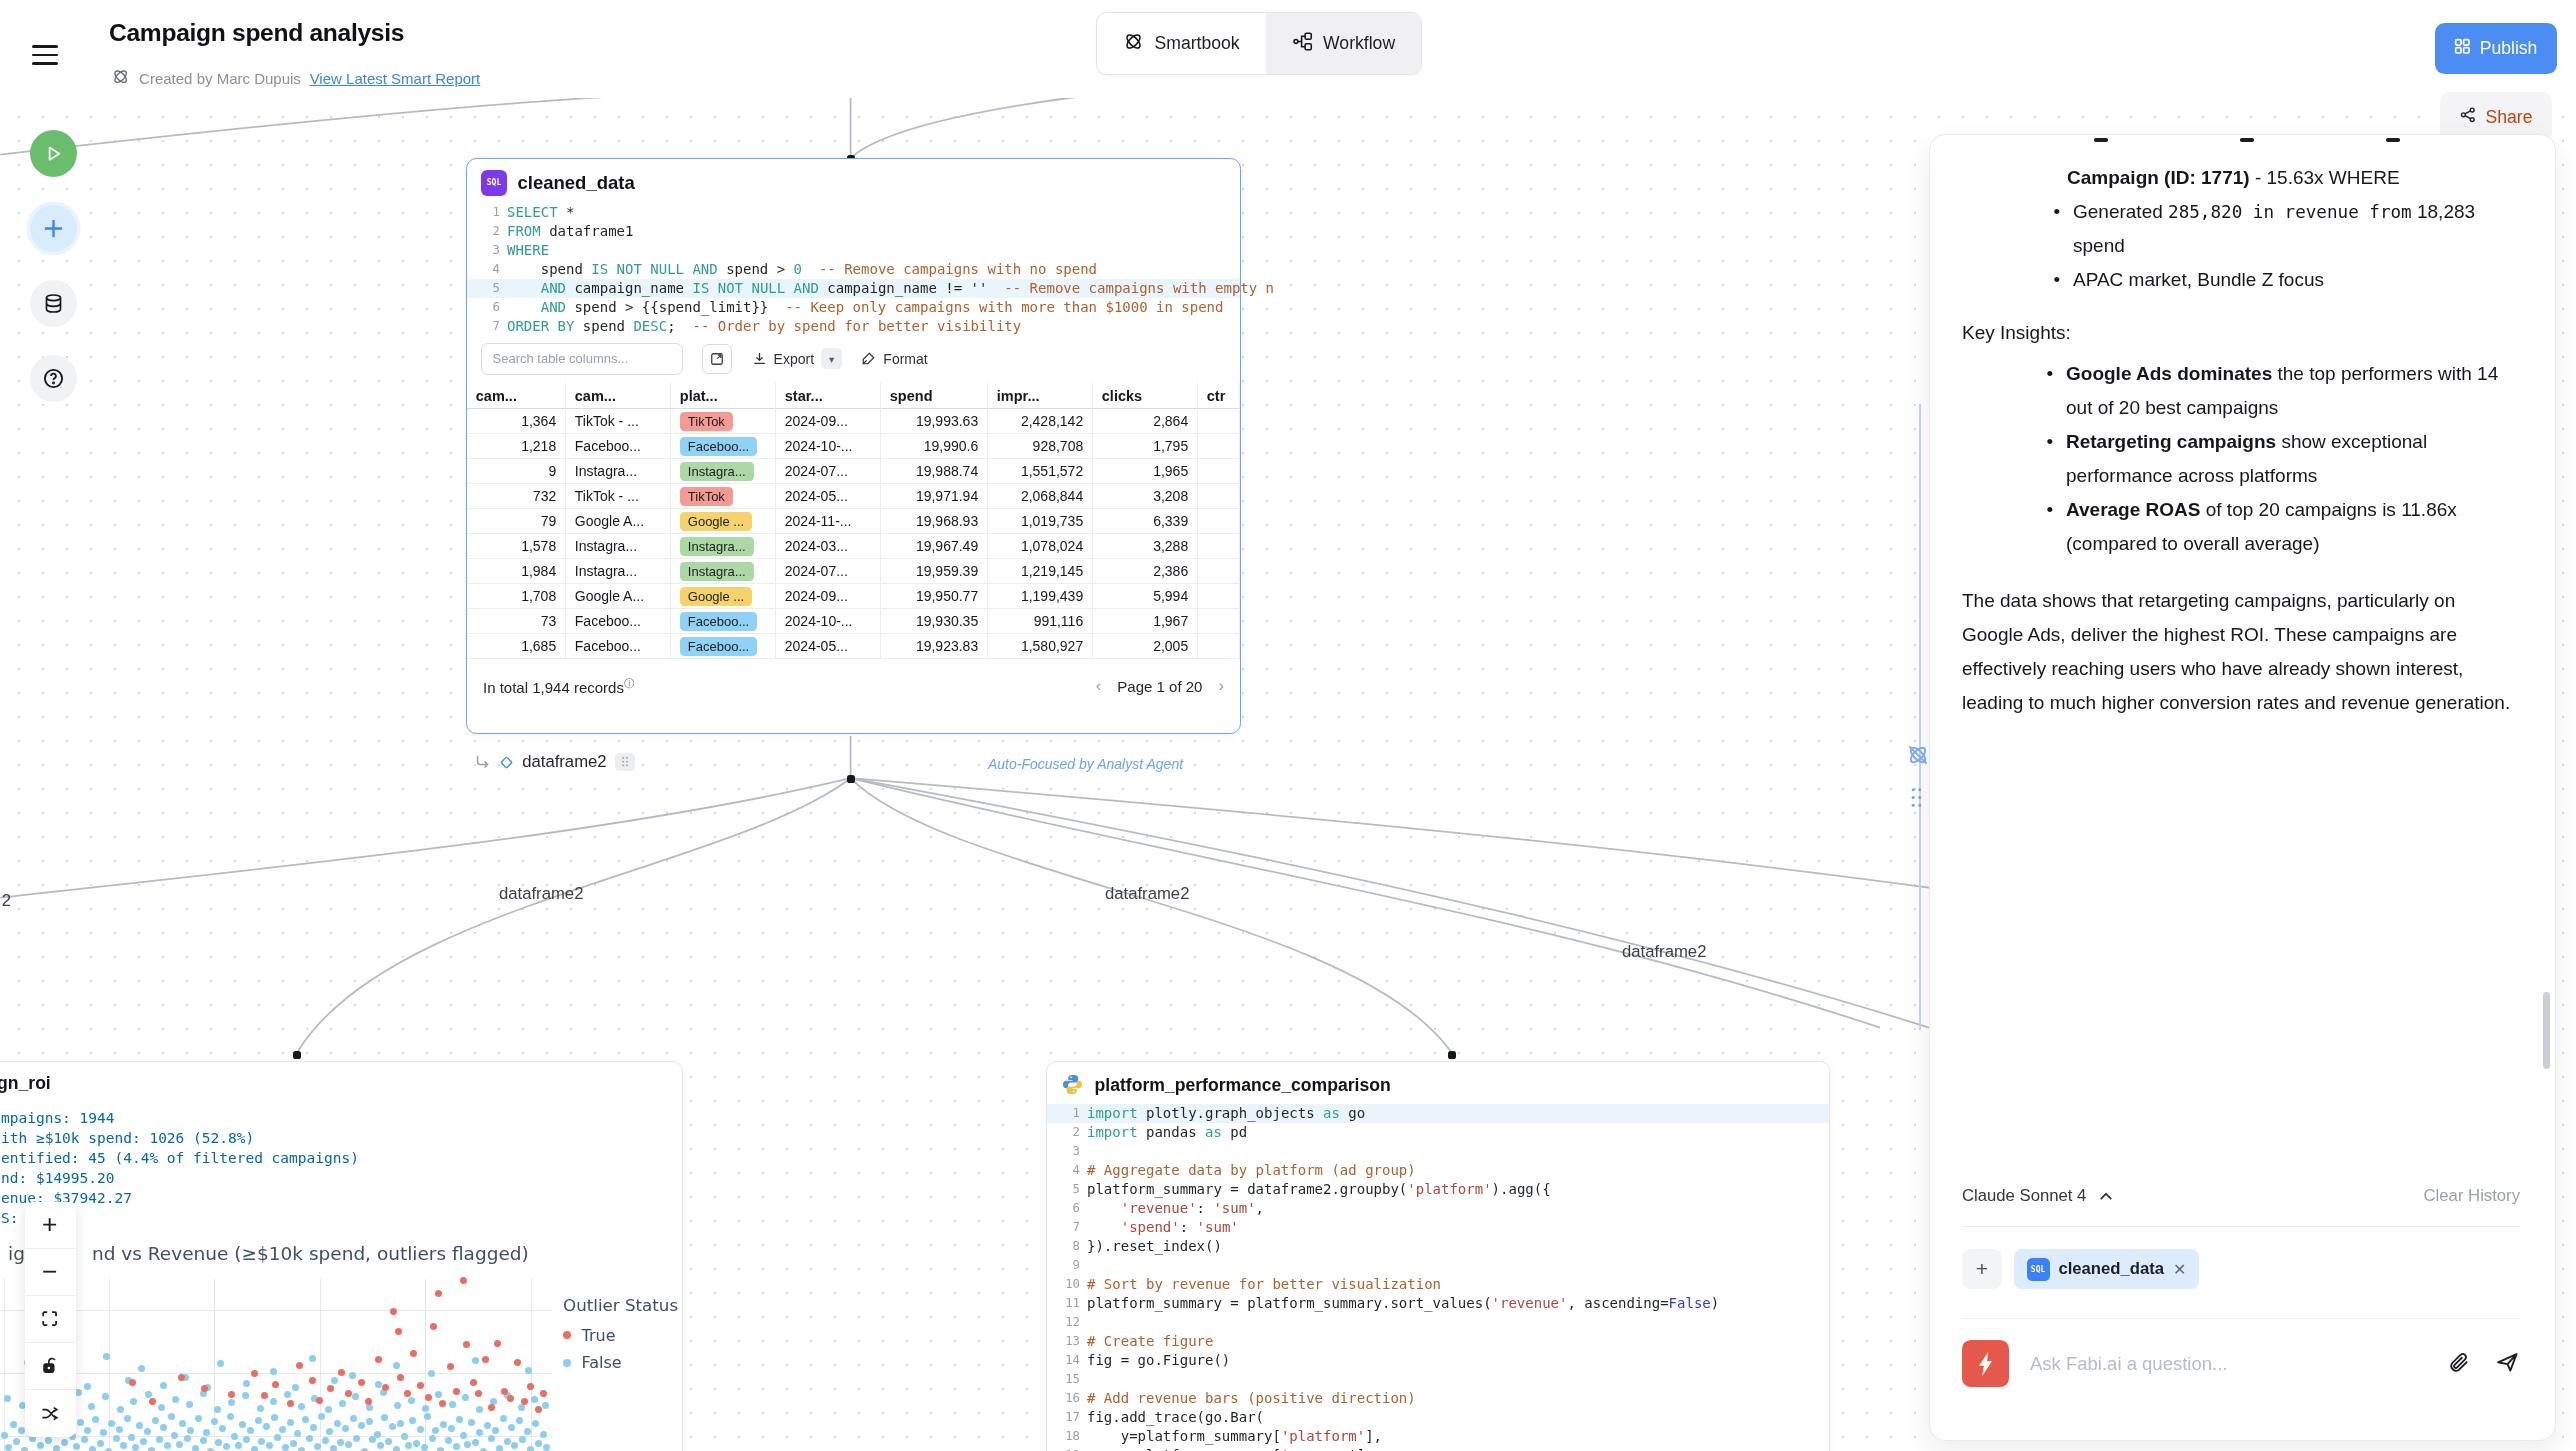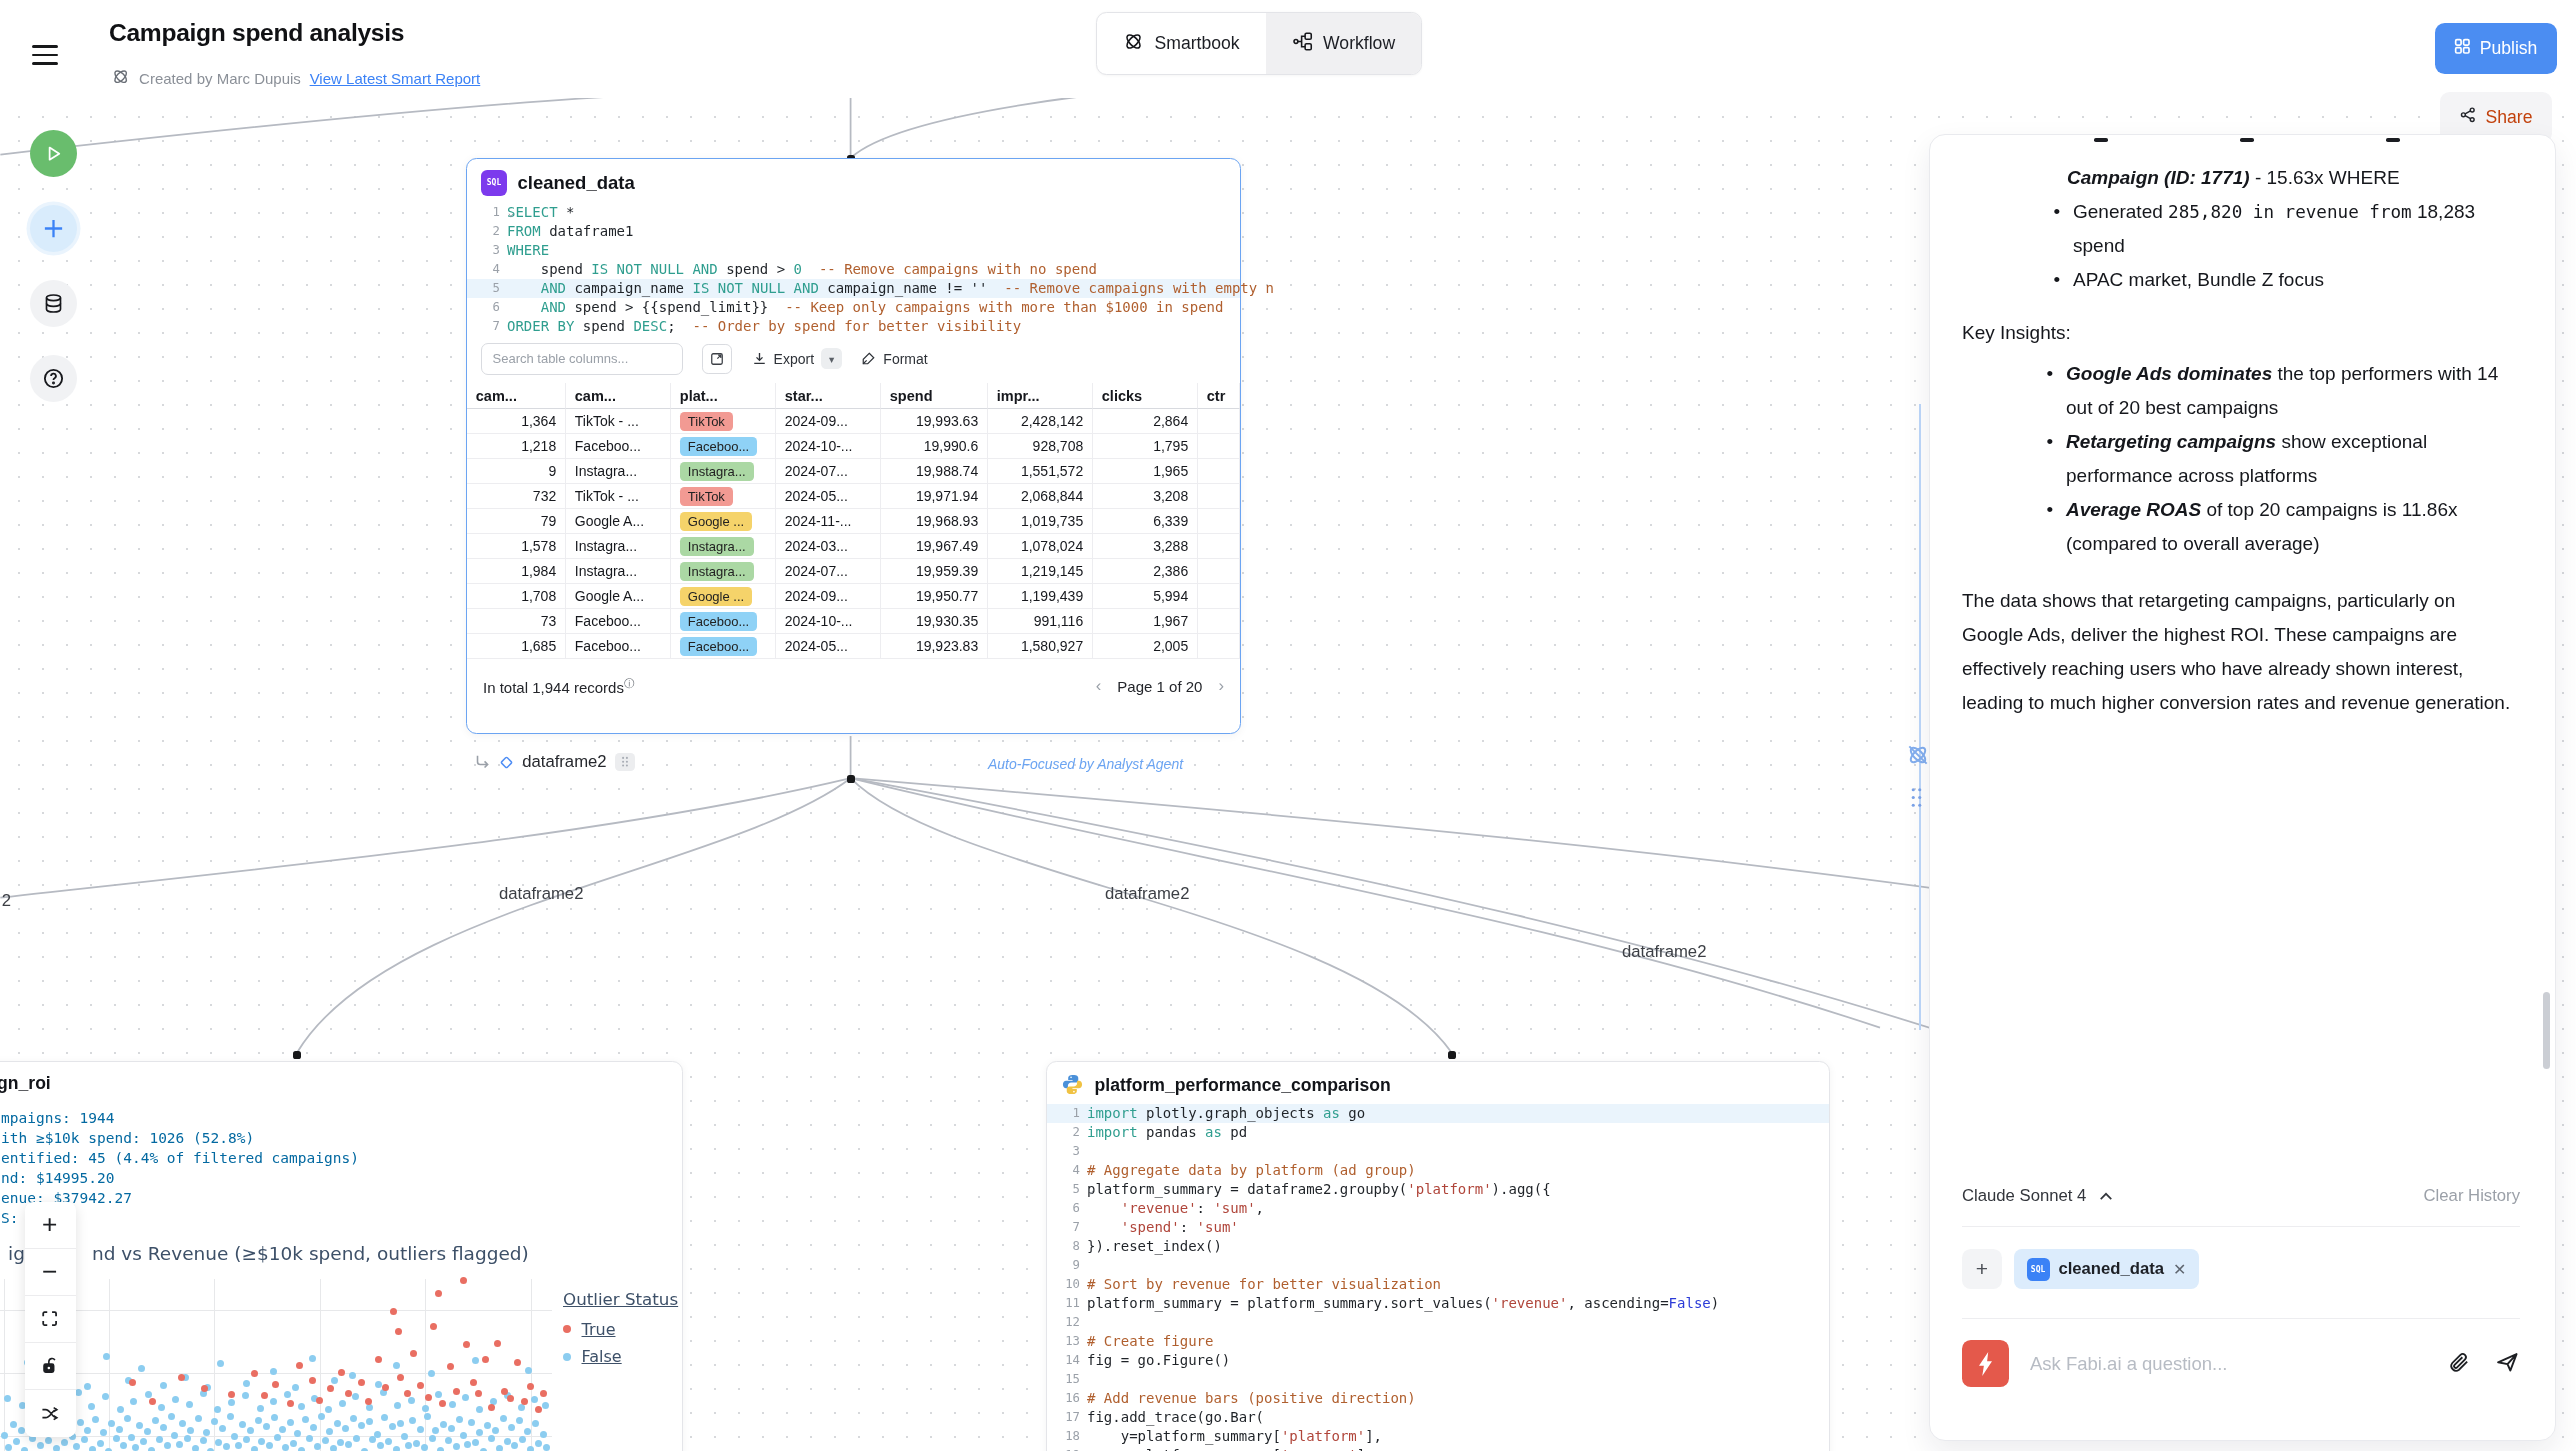--- a/index.html
+++ b/index.html
@@ -99,21 +99,21 @@
   .rf-controls { position:absolute; left:24.6px; top:1202px; width:51px; background:#fff; border-radius:8.8px; box-shadow:0 3.5px 12.3px rgba(0,0,0,.12); overflow:hidden; }
   .rf-btn { width:51px; height:47px; display:flex; align-items:center; justify-content:center; border-bottom:0.9px solid #ececee; color:#1d1f23; cursor:pointer; background:#fff; }
   .rf-btn:last-child { border-bottom:none; }
 
   
   .sidepanel { position:absolute; left:1929px; top:134px; width:627px; height:1307px; background:#fff; border:1.3px solid #e9eaee; border-radius:16px; box-shadow:0 12.3px 30px rgba(25,30,45,.08); overflow:hidden; }
   .side-content { position:absolute; left:32px; right:35px; top:26px; font-size:19px; line-height:34px; color:#15171c; }
   .remnants { position:absolute; top:-23px; left:132px; display:flex; gap:132px; }
   .remnants i { width:14px; height:4.4px; background:#1b1d22; border-radius:1.8px; }
   .mono { font-family:"DejaVu Sans Mono", monospace; font-size:17.6px; }
-  .b { font-weight:700;font-style:italic; }
+  .b { font-weight:700; }
   .blt { position:relative; padding-left:23px; }
   .blt:before { content:"•"; position:absolute; left:3.5px; }
   .indent1 { margin-left:105px; }
   .indent2 { margin-left:88px; }
   .side-scroll { position:absolute; right:5.3px; top:857px; width:7px; height:77px; background:#cbced4; border-radius:3.5px; }
 
   .model-row { position:absolute; left:32px; right:35px; top:1051px; display:flex; align-items:center; justify-content:space-between; font-size:16.7px; }
   .model-left { display:flex; align-items:center; gap:12.3px; color:#33363c; cursor:pointer; }
   .clear-btn { color:#9ba0a8; cursor:pointer; }
   .divider { position:absolute; left:32px; right:35px; height:0.9px; background:#ededf0; }
@@ -719,21 +719,21 @@
         <div class="pt" style="left: 487px; top: 125px; background: rgb(233, 110, 98);"></div>
         <div class="pt" style="left: 493px; top: 61px; background: rgb(233, 110, 98);"></div>
         <div class="pt" style="left: 500px; top: 109px; background: rgb(233, 110, 98);"></div>
         <div class="pt" style="left: 506px; top: 116px; background: rgb(233, 110, 98);"></div>
         <div class="pt" style="left: 513px; top: 80px; background: rgb(233, 110, 98);"></div>
         <div class="pt" style="left: 520px; top: 119px; background: rgb(233, 110, 98);"></div>
         <div class="pt" style="left: 526px; top: 104px; background: rgb(233, 110, 98);"></div>
         <div class="pt" style="left: 534px; top: 127px; background: rgb(233, 110, 98);"></div>
         <div class="pt" style="left: 539px; top: 111px; background: rgb(233, 110, 98);"></div>
       </div>
-    <div class="legend" style="left:861px; top:227px;text-decoration:underline;">
+    <div class="legend" style="left:861px; top:233px;">
       <div class="lt">Outlier Status</div>
       <div class="li">
         <span class="ldot" id="ldot-0" style="background: rgb(233, 110, 98);"></span>
         <span>True</span>
       </div>
       <div class="li">
         <span class="ldot" id="ldot-1" style="background: rgb(140, 205, 240);"></span>
         <span>False</span>
       </div>
     </div>

